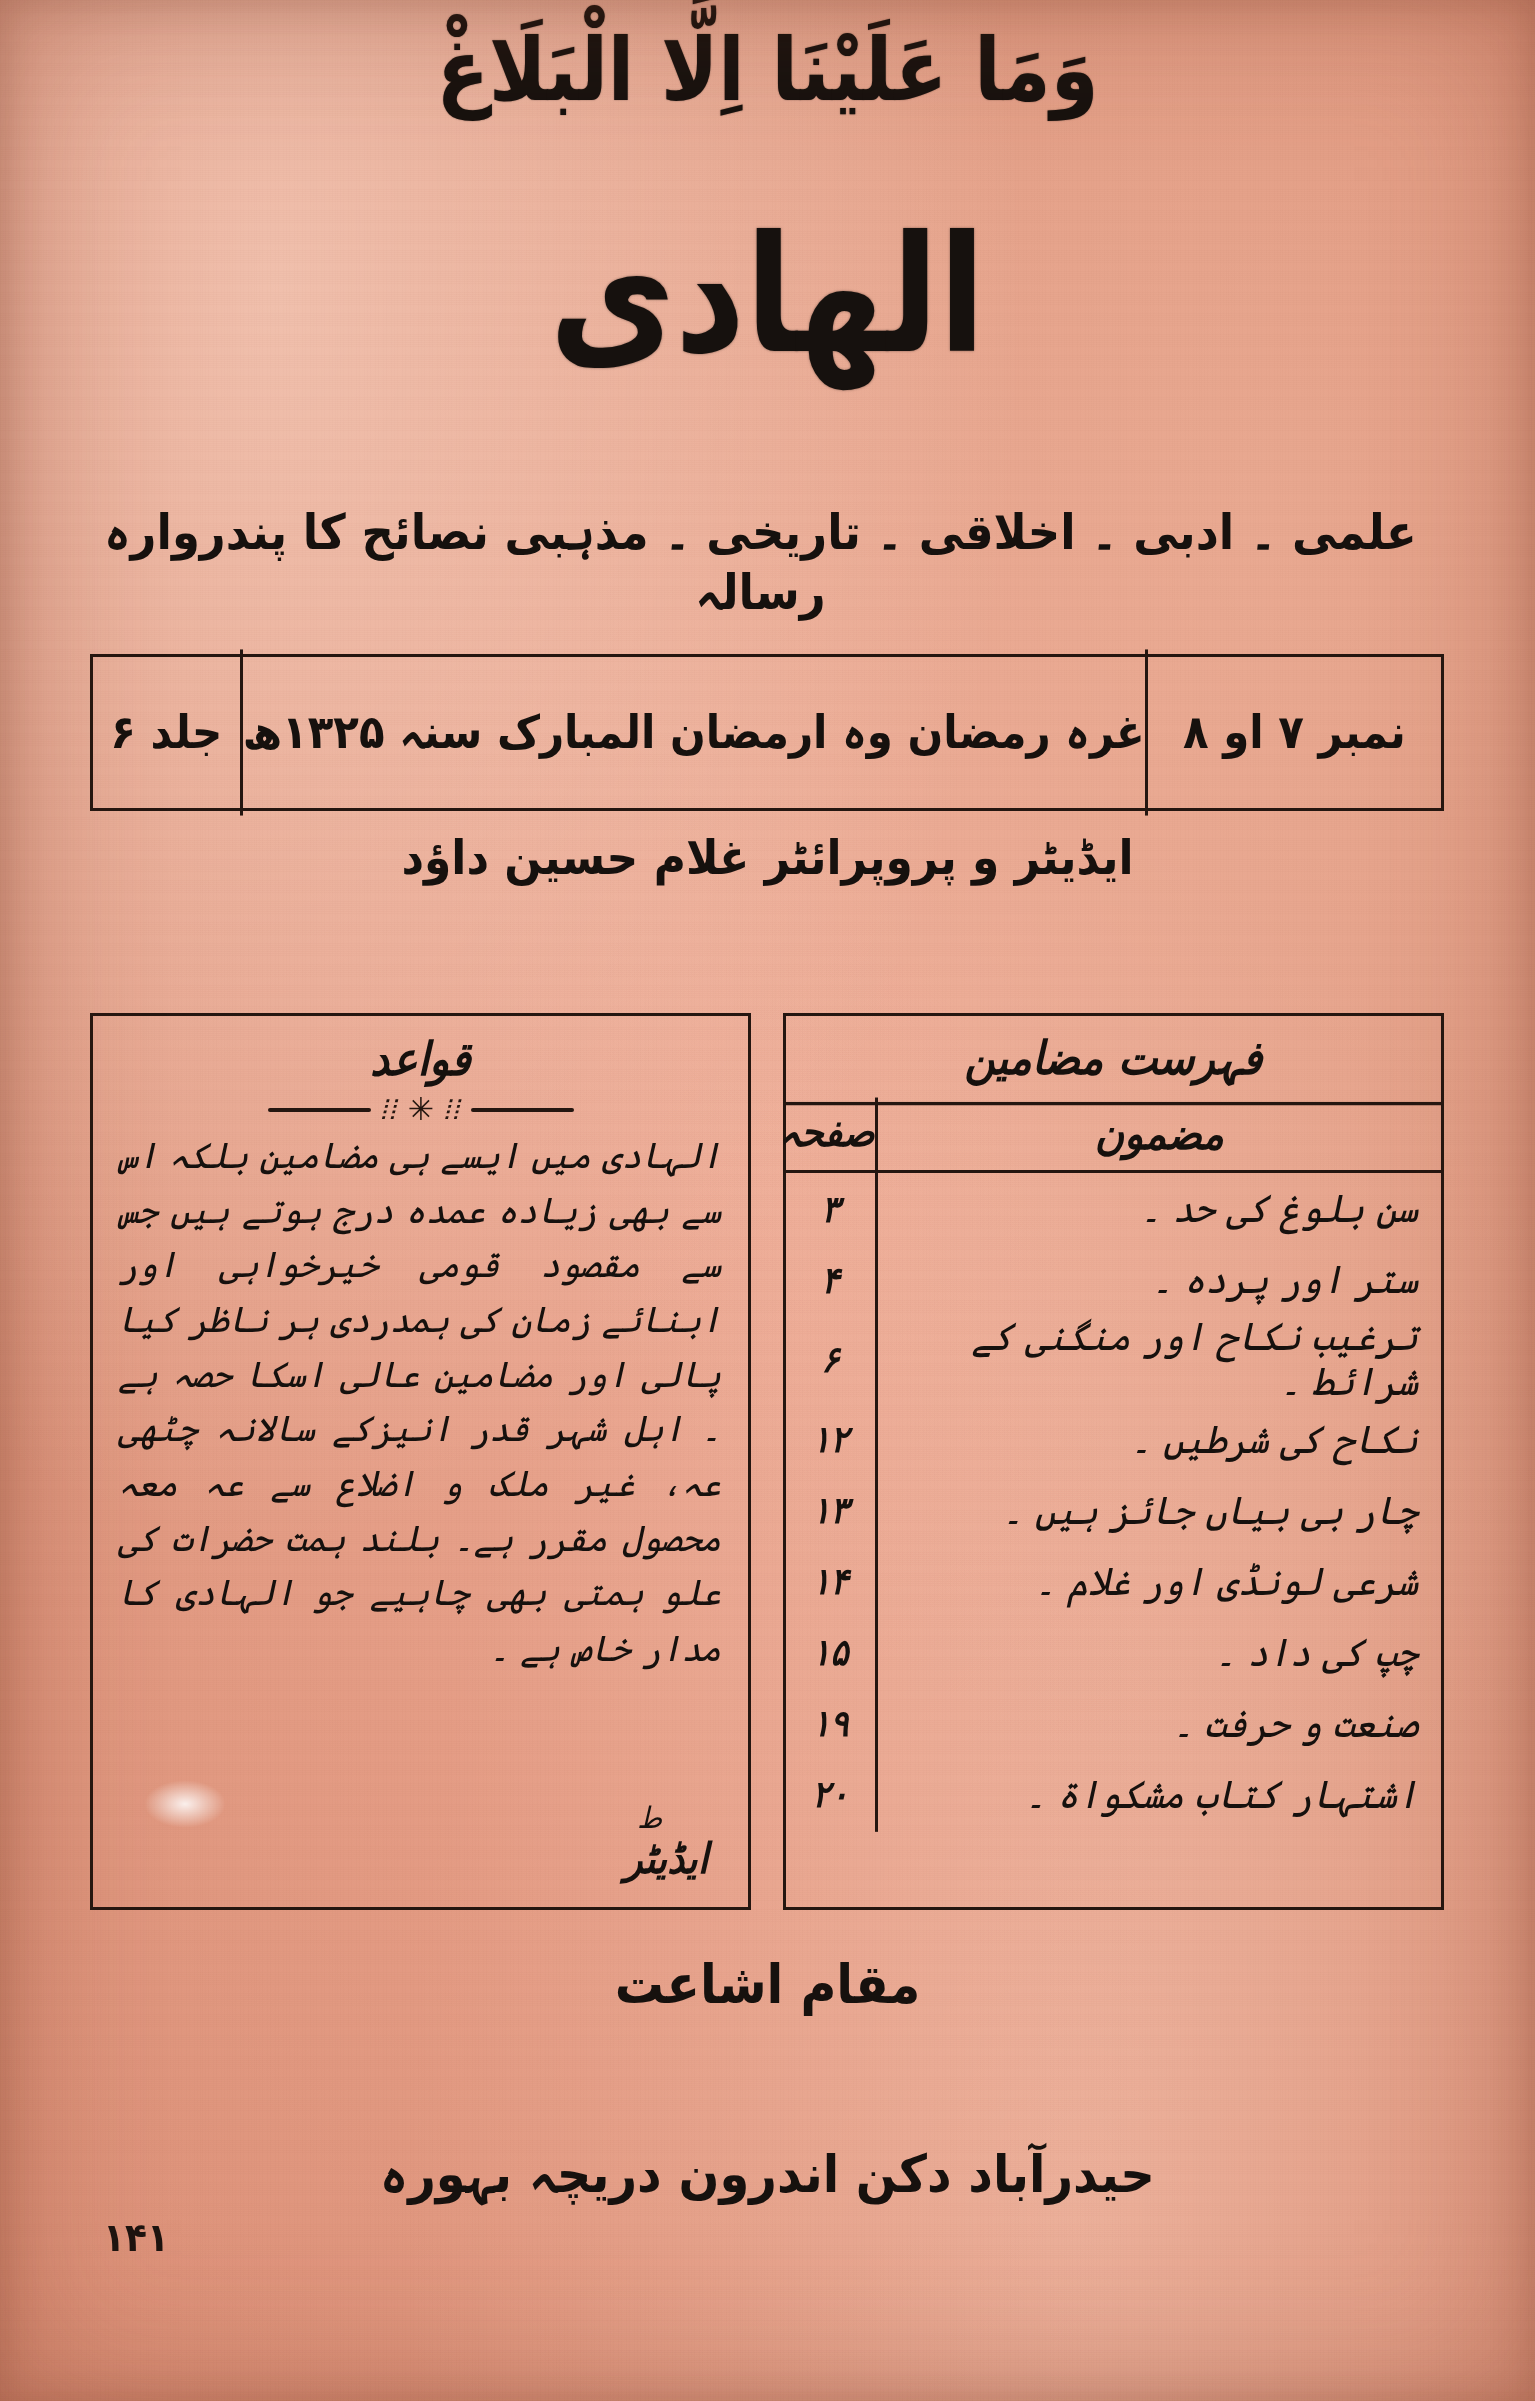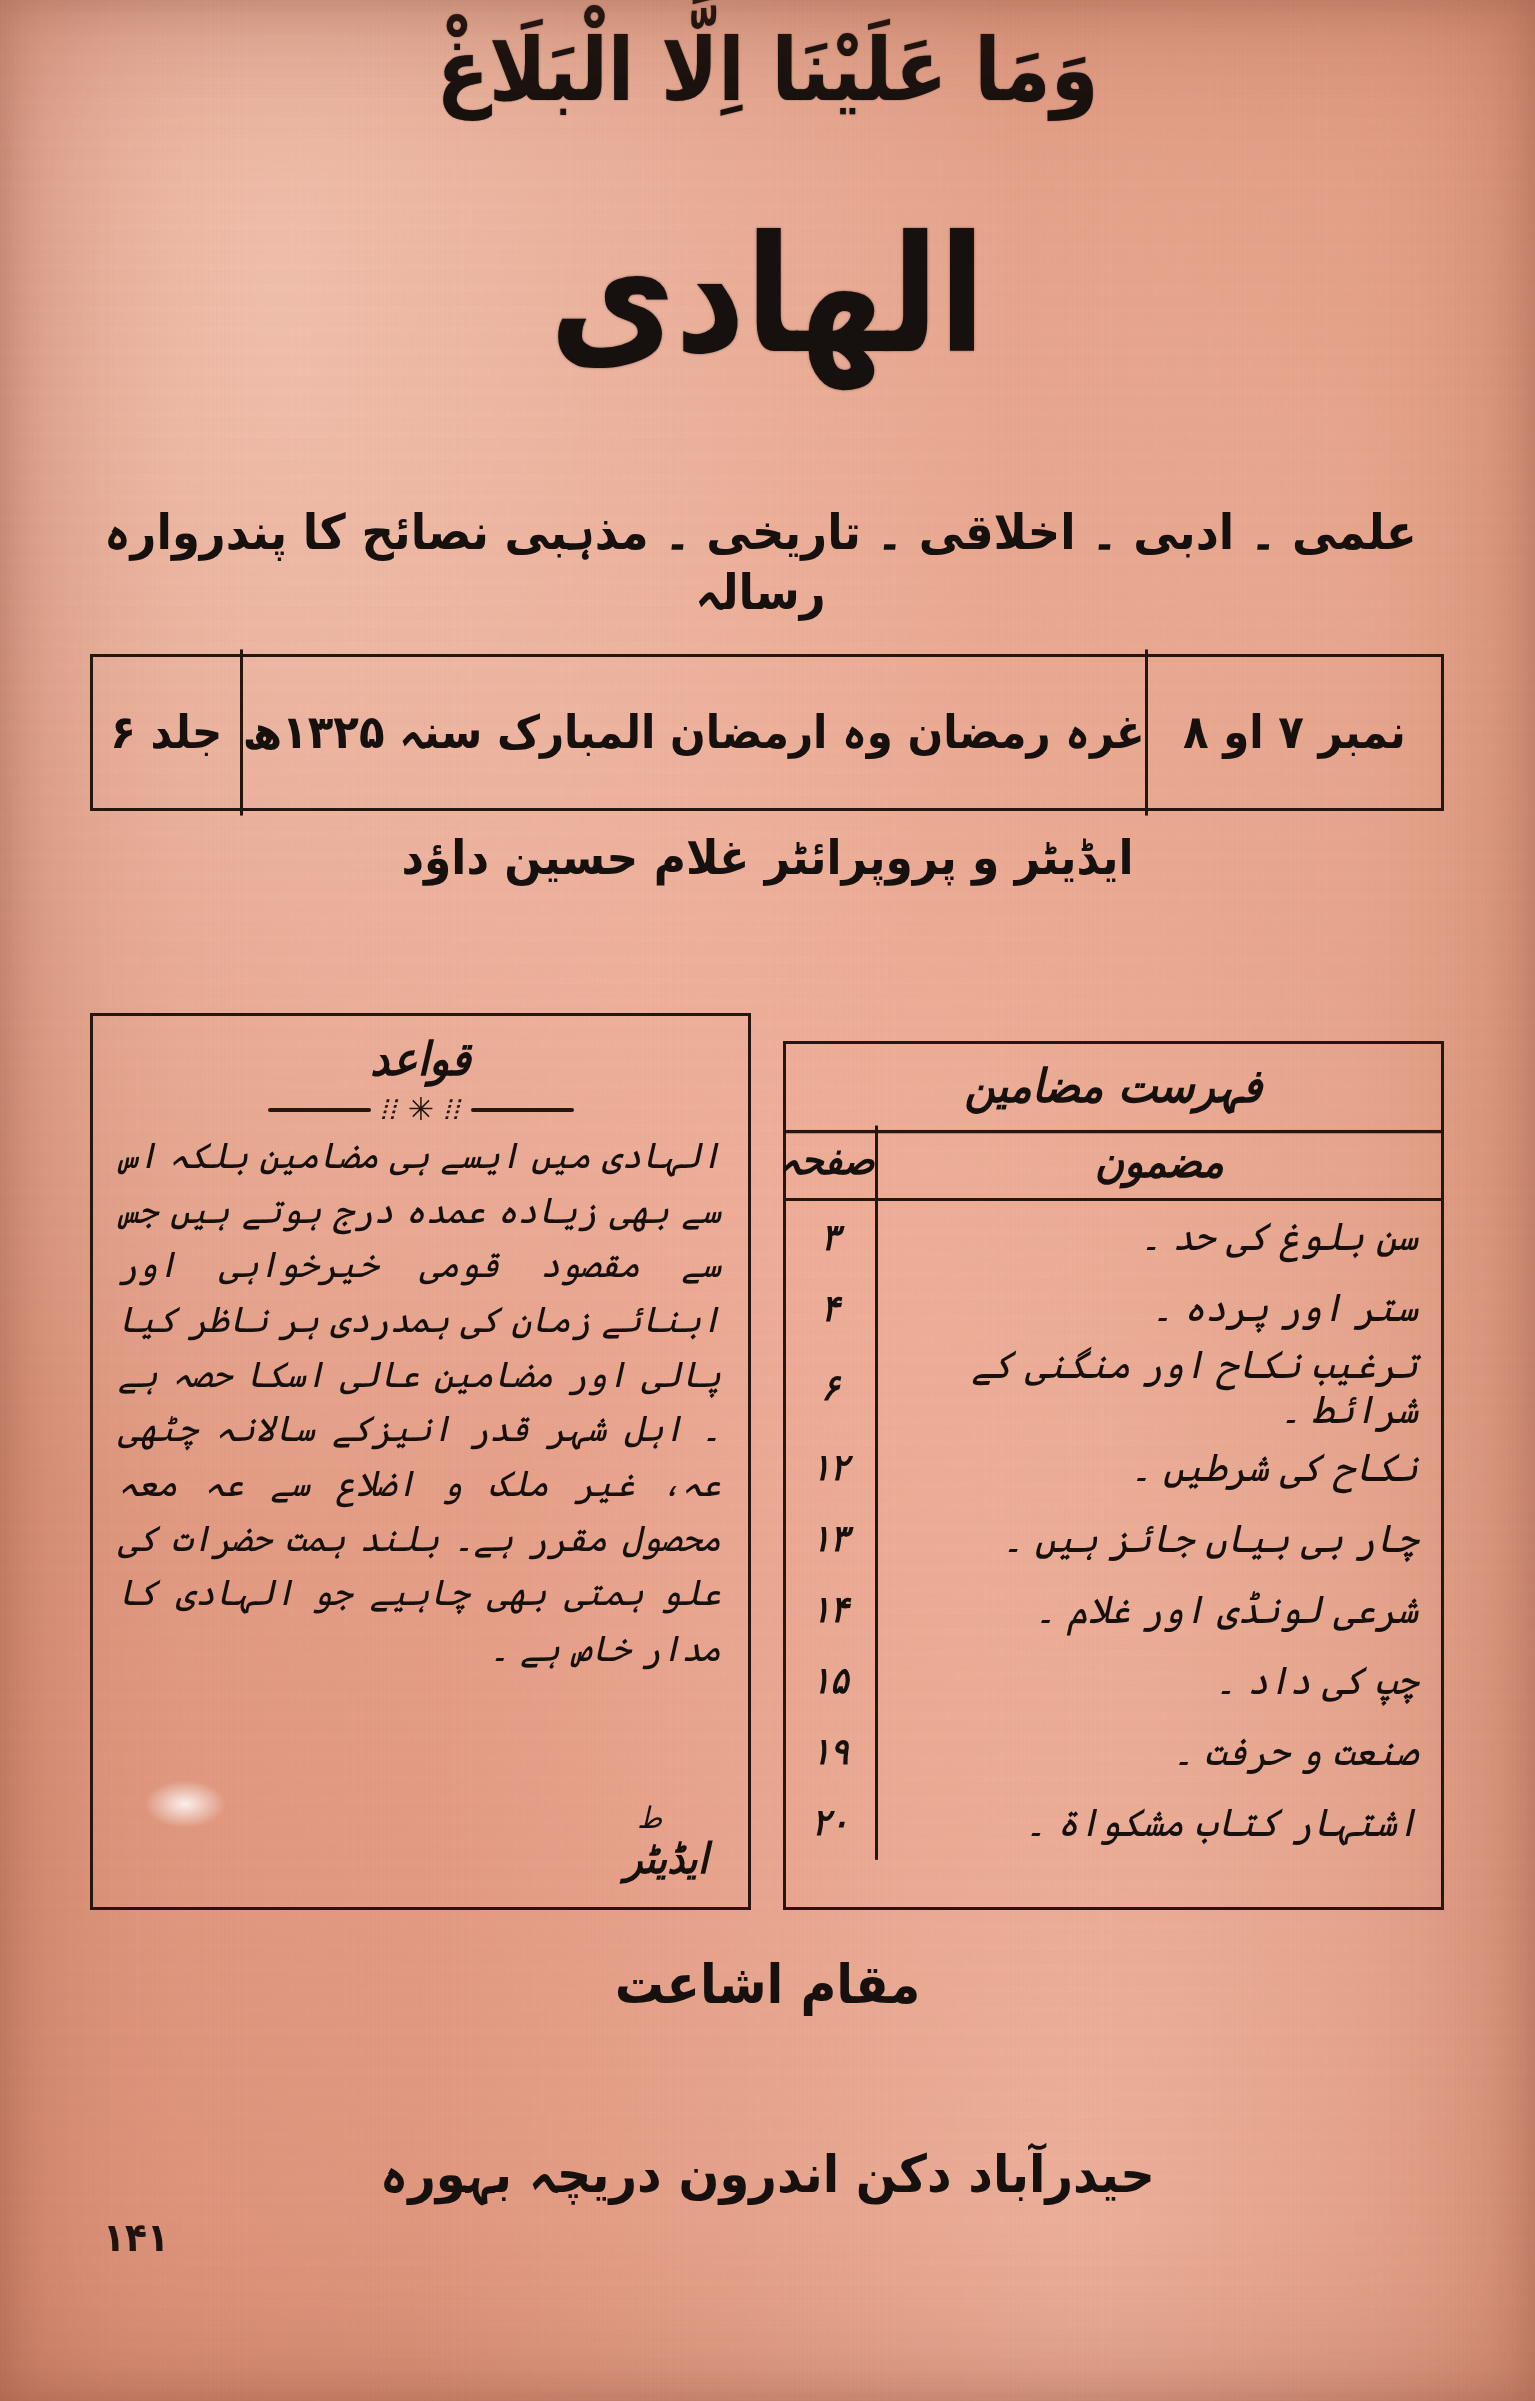--- a/index.html
+++ b/index.html
@@ -81,21 +81,21 @@
   .boxes{
     position:absolute;top:1013px;left:90px;width:1354px;height:897px;
     display:flex;flex-direction:row;gap:31.5px;
   }
   .box{
     border:3.4px solid #241610;
     box-sizing:border-box;position:relative;
     background:transparent;
     font-style:italic;
   }
-  .box-toc{ width:49%;margin-top:28px; }
+  .box-toc{ width:49%; }
   .box-rules{ width:49%; }
 
   .box-head{
     text-align:center;font-size:42px;font-weight:700;
     padding:18px 0 6.8px;transform:scaleY(1.1);color:#16110e;
   }
   .toc-head{ border-bottom:3.4px solid #241610; padding-bottom:15px; }
 
   .toc-colhead{
     display:flex;border-bottom:3.4px solid #241610;

